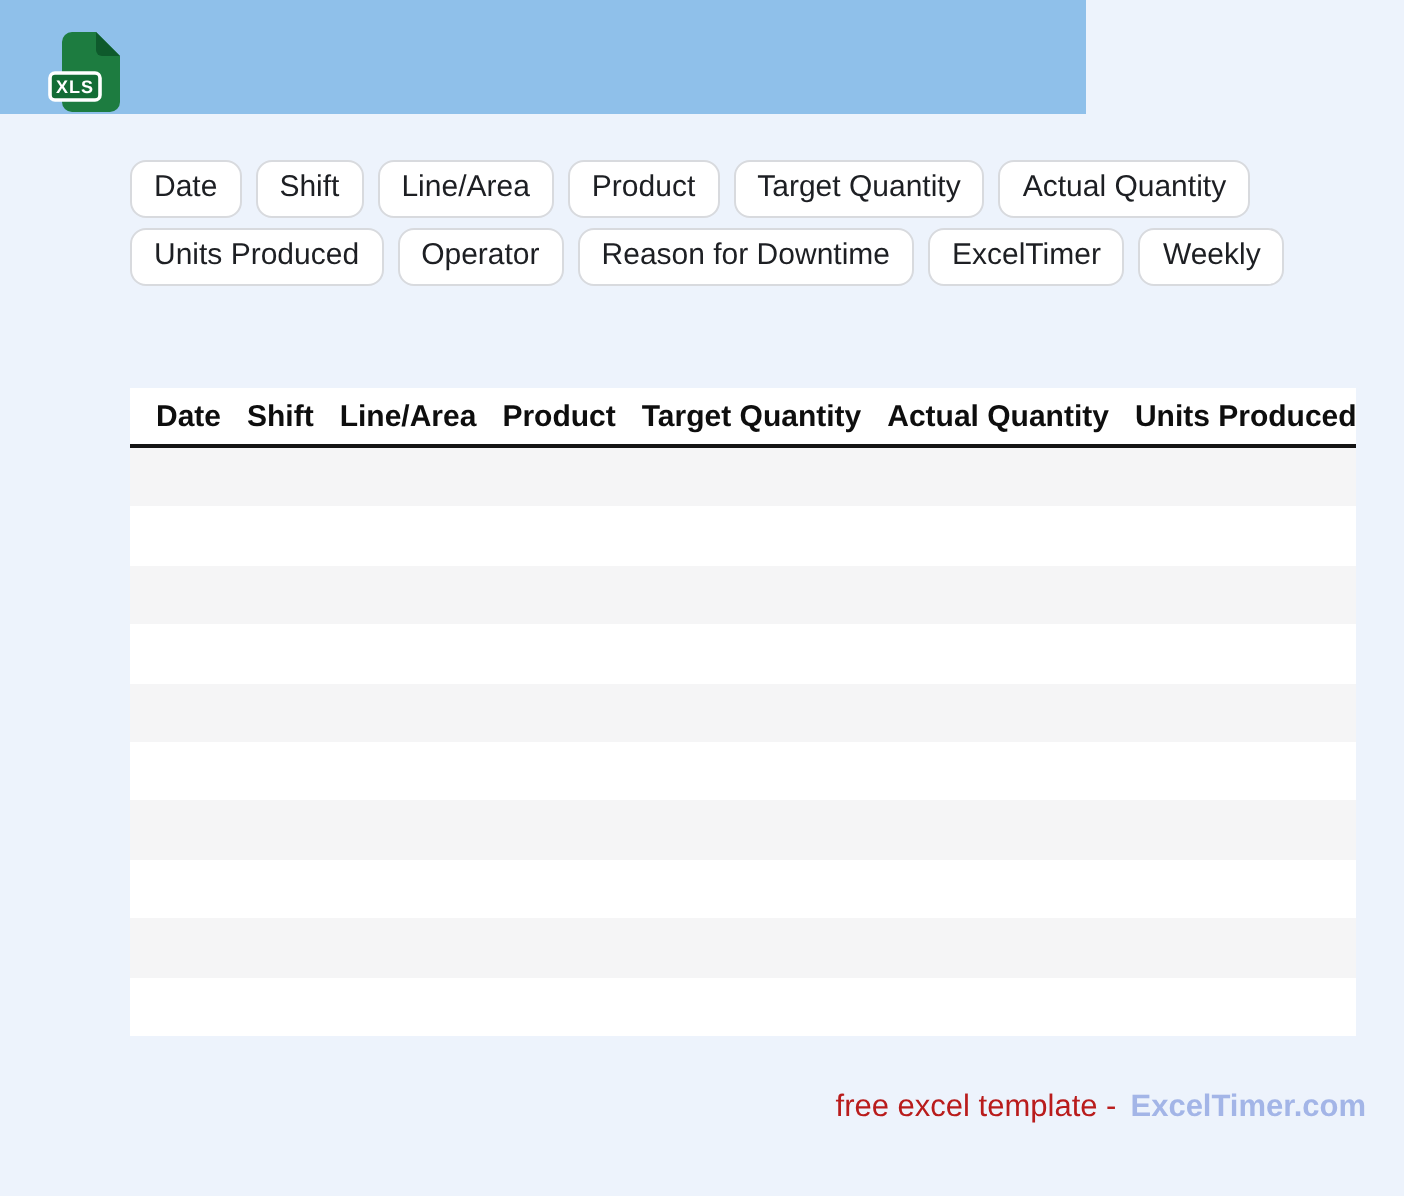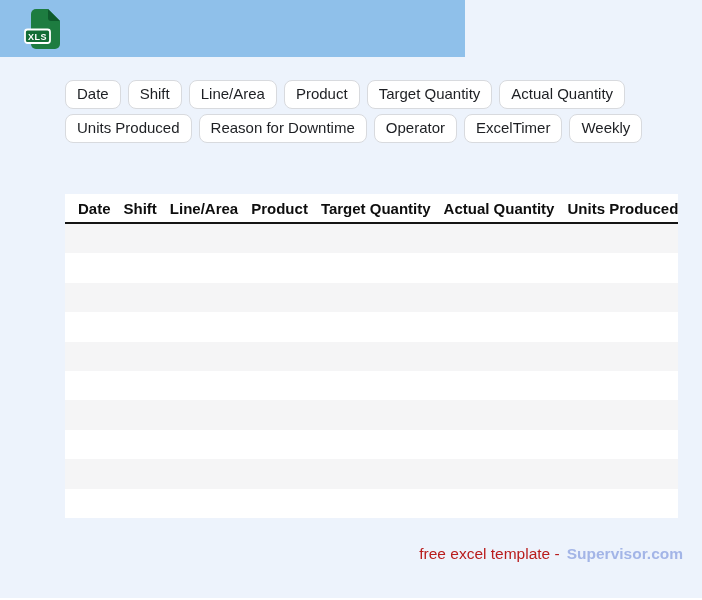--- a/index.html
+++ b/index.html
@@ -8,24 +8,24 @@
     position: relative;
     background: #edf3fc;
     font-family: "Liberation Sans", sans-serif;
     overflow: hidden;
   }
 
   
   .banner {
     position: absolute;
     left: 0; top: 0;
-    width: 465px; height: 57px;
+    width: 543px; height: 57px;
     background: #8fc0ea;
     display: flex;
-    align-items: center;
+    align-items: flex-end;
     padding-left: 24px;
   }
   .banner .file-icon { width: 40px; height: 42px; flex: 0 0 auto; }
   .banner h1 {
     color: #ffffff;
     font-size: 21px;
     font-weight: 500;
     letter-spacing: 0.2px;
     margin-left: 11px;
     white-space: nowrap;
@@ -114,22 +114,22 @@
 
 <div class="chips">
 
 <button class="chip">Date</button>
     <button class="chip">Shift</button>
     <button class="chip">Line/Area</button>
     <button class="chip">Product</button>
     <button class="chip">Target Quantity</button>
     <button class="chip">Actual Quantity</button>
     <button class="chip">Units Produced</button>
+    <button class="chip">Operator</button>
     <button class="chip">Reason for Downtime</button>
-    <button class="chip">Operator</button>
     <button class="chip">ExcelTimer</button>
     <button class="chip">Weekly</button>
   </div>
 
 <div class="table-card">
   <div class="thead">
 
   <div class="th">Date</div>
       <div class="th">Shift</div>
       <div class="th">Line/Area</div>
@@ -147,16 +147,16 @@
       <div class="tr"></div>
       <div class="tr"></div>
       <div class="tr"></div>
       <div class="tr"></div>
       <div class="tr"></div>
       <div class="tr"></div>
     </div>
 </div>
 
 <div class="footer">
-  <span class="prefix">free excel template -</span><span class="brand">Supervisor.com</span>
+  <span class="prefix">free excel template -</span><span class="brand">ExcelTimer.com</span>
 </div>
 
 <div class="bottom-strip"></div>
 
 </body></html>

